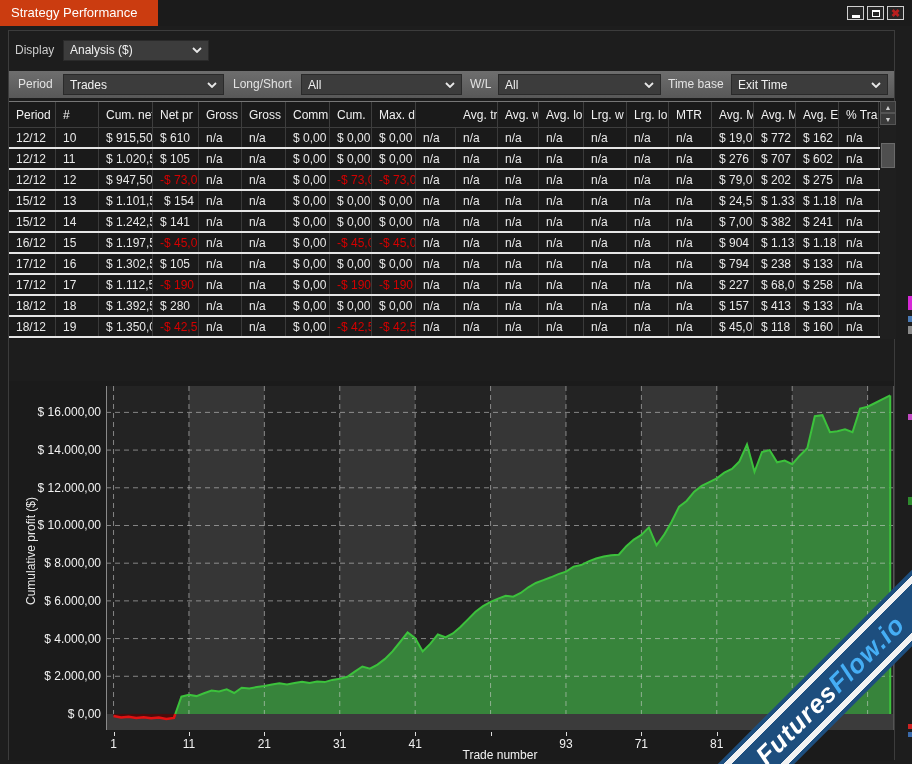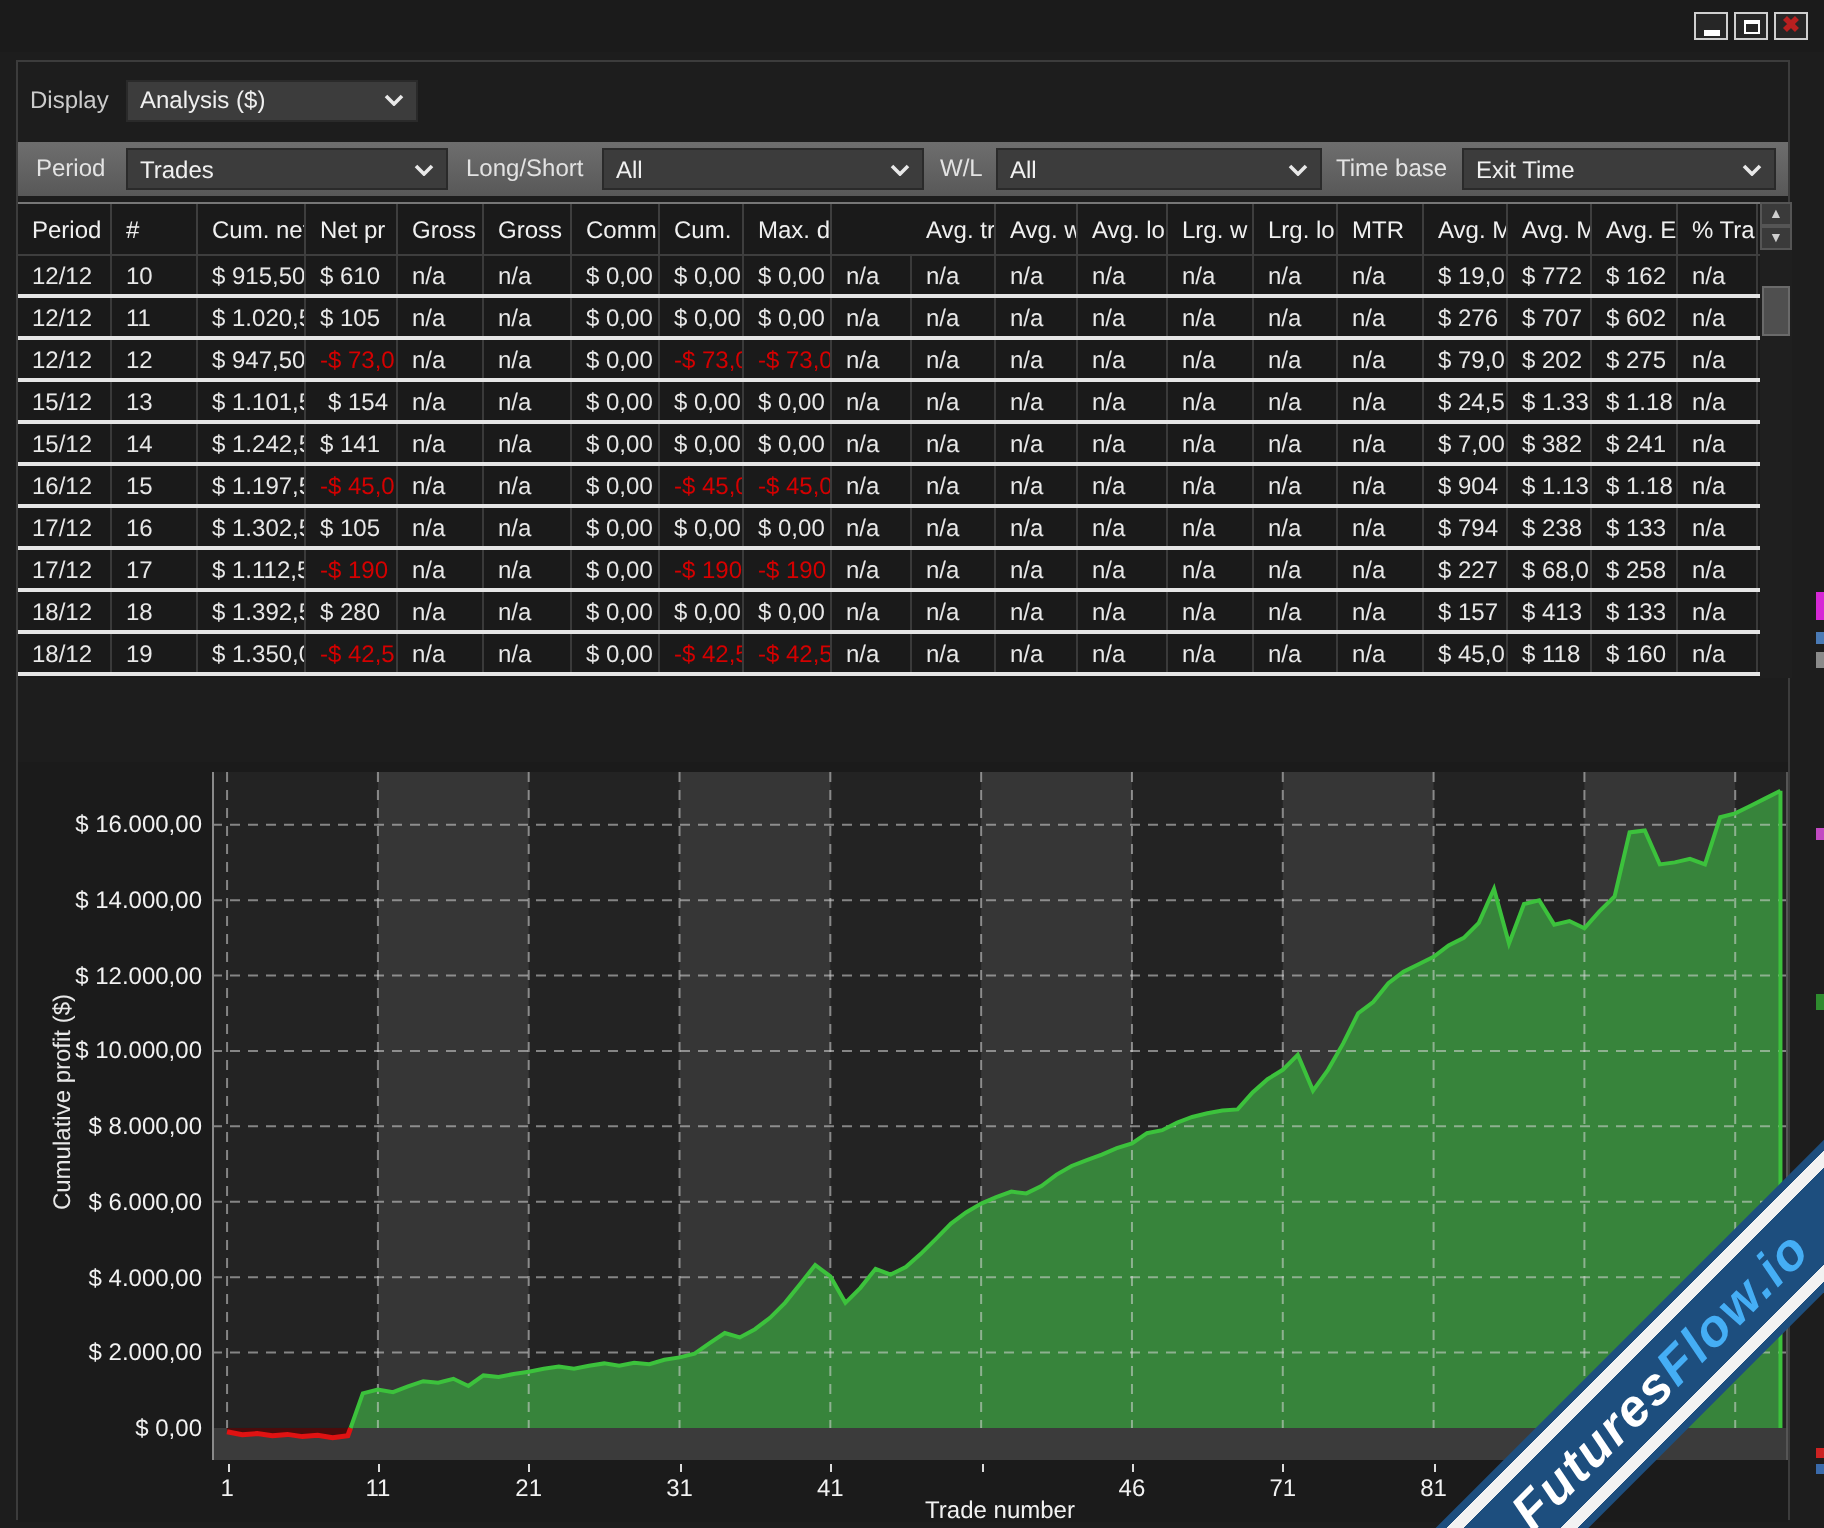--- a/index.html
+++ b/index.html
@@ -69,20 +69,21 @@
   
   .edge{position:absolute;width:4px;right:0;}
   .chev{flex:none;margin-left:4px;}
 </style>
 </head>
 <body>
 
 <div class="window">
 
   <div class="titlebar">
+    <div class="title-tab">Strategy Performance</div>
     <div class="win-buttons">
       <div class="win-btn">
           <div class="min-glyph"></div>
         </div>
       <div class="win-btn">
           <div class="max-glyph"></div>
         </div>
       <div class="win-btn">
           <span class="close-glyph">✖</span>
         </div>
@@ -444,21 +445,21 @@
           <div class="xtick" style="left: 164.947px;">11</div>
           <div class="xtickmark" style="left: 255.354px;"></div>
           <div class="xtick" style="left: 240.354px;">21</div>
           <div class="xtickmark" style="left: 330.761px;"></div>
           <div class="xtick" style="left: 315.761px;">31</div>
           <div class="xtickmark" style="left: 406.167px;"></div>
           <div class="xtick" style="left: 391.167px;">41</div>
           <div class="xtickmark" style="left: 481.574px;"></div>
           <div class="xtick" style="left: 471px; margin-top: 48px;">51</div>
           <div class="xtickmark" style="left: 556.981px;"></div>
-          <div class="xtick" style="left: 541.981px;">46</div>
+          <div class="xtick" style="left: 541.981px;">93</div>
           <div class="xtickmark" style="left: 632.388px;"></div>
           <div class="xtick" style="left: 617.388px;">71</div>
           <div class="xtickmark" style="left: 707.794px;"></div>
           <div class="xtick" style="left: 692.794px;">81</div>
         </div>
       <div class="xtitle">Trade number</div>
     </div>
 
   </div>
 

